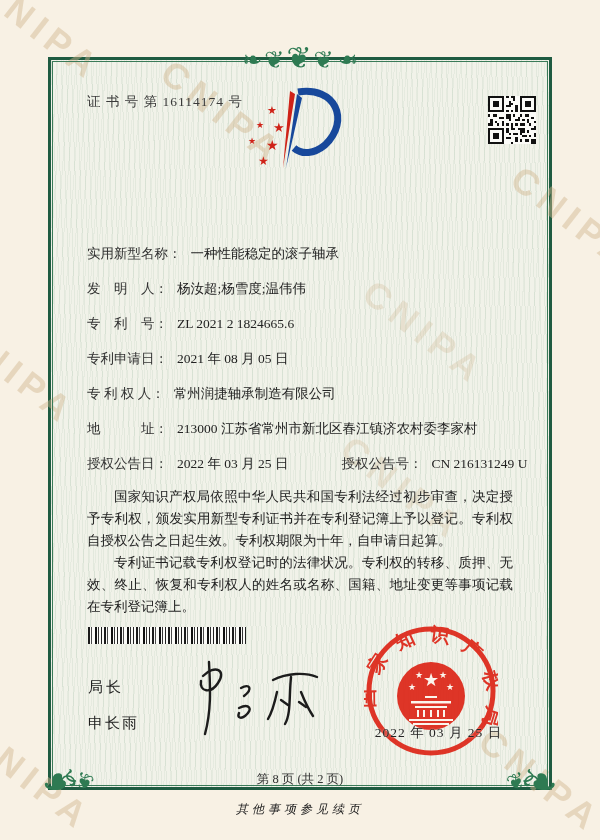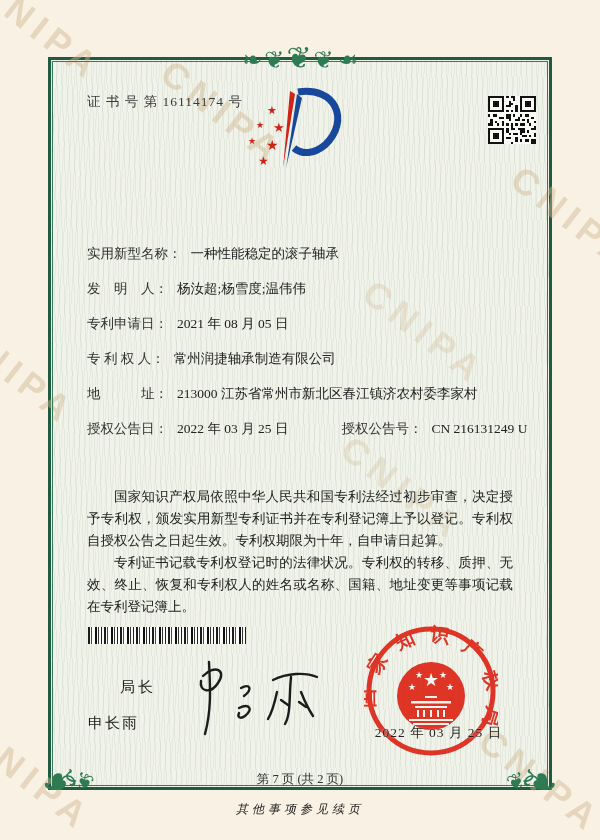--- a/index.html
+++ b/index.html
@@ -65,21 +65,21 @@
   
   .barcode{
     position:absolute;left:37px;top:567px;width:158px;height:17px;
     background:repeating-linear-gradient(90deg,
       #1b1b1b 0 2px,#fbfbf8 2px 3px,#4a4a4a 3px 4px,#fbfbf8 4px 7px,
       #101010 7px 9px,#fbfbf8 9px 10px,#333 10px 11px,#fbfbf8 11px 13px,
       #222 13px 14px,#fbfbf8 14px 16px);
   }
   
   .sig-title{position:absolute;left:37px;top:618px;font-family:"Liberation Sans","DejaVu Sans",sans-serif;
-    font-size:15px;letter-spacing:3px;color:#1d1d1d;margin-left:32px;}
+    font-size:15px;letter-spacing:3px;color:#1d1d1d;}
   .sig-name{position:absolute;left:37px;top:647px;font-family:"Liberation Sans","DejaVu Sans",sans-serif;
     font-size:15px;letter-spacing:2px;color:#1d1d1d;margin-top:7px;}
   .sig-script{position:absolute;left:122px;top:596px;}
   
   .seal{position:absolute;left:313px;top:564px;opacity:.92;}
   .seal-date{
     position:absolute;left:300px;top:664px;width:175px;text-align:center;
     font-size:13.5px;color:#242424;letter-spacing:1px;z-index:5;
     text-shadow:0 0 2px rgba(245,245,240,.9);
   }
@@ -155,20 +155,23 @@
       </svg>
     </div>
 
 
     <div class="fields">
       <div class="field-row">
         <span class="flabel">实用新型名称：</span><span class="fvalue">一种性能稳定的滚子轴承</span>
       </div>
       <div class="field-row">
         <span class="flabel">发　明　人：</span><span class="fvalue">杨汝超;杨雪度;温伟伟</span>
+      </div>
+      <div class="field-row">
+        <span class="flabel">专　利　号：</span><span class="fvalue">ZL 2021 2 1824665.6</span>
       </div>
       <div class="field-row">
         <span class="flabel">专利申请日：</span><span class="fvalue">2021 年 08 月 05 日</span>
       </div>
       <div class="field-row">
         <span class="flabel">专 利 权 人：</span><span class="fvalue">常州润捷轴承制造有限公司</span>
       </div>
       <div class="field-row">
         <span class="flabel">地　　　址：</span><span class="fvalue">213000 江苏省常州市新北区春江镇济农村委李家村</span>
       </div>
@@ -229,17 +232,17 @@
             <rect x="73" y="86" width="2" height="7"></rect>
             <rect x="79" y="86" width="2" height="7"></rect>
             <rect x="45" y="95" width="44" height="2"></rect>
             <rect x="49" y="99" width="36" height="2"></rect>
           </g>
         </g>
       </svg>
     </div>
     <div class="seal-date">2022 年 03 月 25 日</div>
 
-    <div class="page-info">第 7 页 (共 2 页)</div>
+    <div class="page-info">第 8 页 (共 2 页)</div>
   </div>
 </div>
 
 <div class="cont-note">其他事项参见续页</div>
 
 </body></html>

